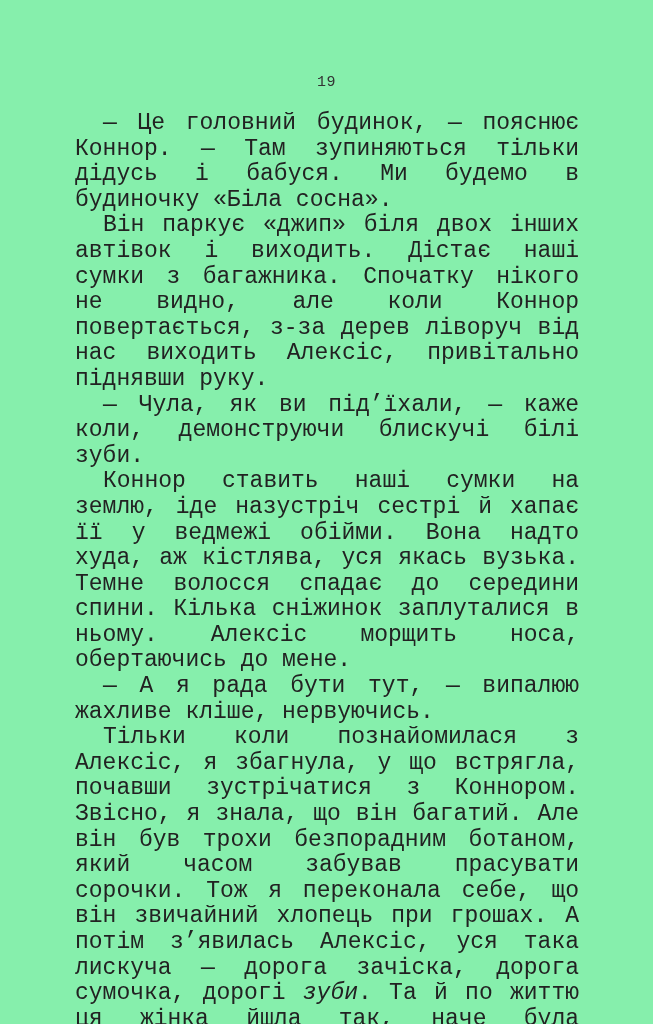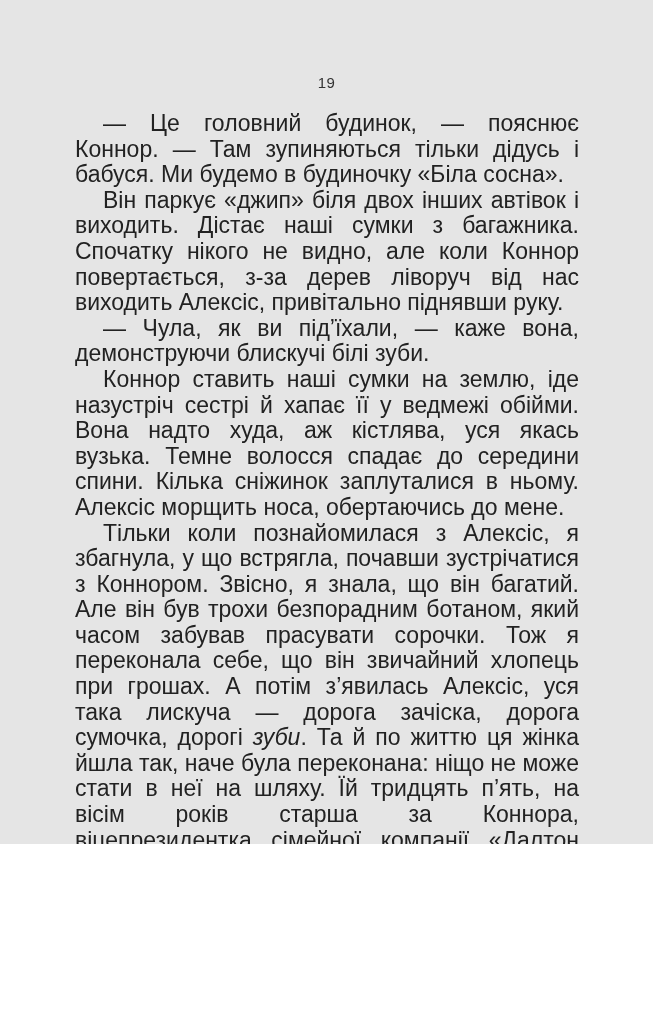--- a/index.html
+++ b/index.html
@@ -3,23 +3,23 @@
 <meta charset="utf-8">
 <style>
   html, body {
     margin: 0;
     padding: 0;
     background: #ffffff;
   }
   .book-page {
     position: relative;
     width: 653px;
-    height: 844px;
-    background: #e5e5e5;
-    font-family: Liberation Sans, sans-serif;
+    height: 1024px;
+    background: #86efac;
+    font-family: Liberation Mono, monospace;
     color: #222222;
     box-sizing: border-box;
     overflow: hidden;
   }
   .page-number {
     padding-top: 74px;
     text-align: center;
     font-size: 15px;
     letter-spacing: 0.5px;
     color: #333333;
@@ -40,17 +40,18 @@
   }
 </style>
 </head>
 <body>
 
 <div class="book-page">
   <div class="page-number">19</div>
   <div class="text-block">
       <p><span>— Це головний будинок, — пояснює Коннор. — Там зупиняються тільки дідусь і бабуся. Ми будемо в будиночку «Біла сосна».</span></p>
       <p><span>Він паркує «джип» біля двох інших автівок і виходить. Дістає наші сумки з багажника. Спочатку нікого не видно, але коли Коннор повертається, з-за дерев ліворуч від нас виходить Алексіс, привітально піднявши руку.</span></p>
-      <p><span>— Чула, як ви під’їхали, — каже вона, демонструючи блискучі білі зуби.</span></p>
+      <p><span>— Чула, як ви під’їхали, — каже коли, демонструючи блискучі білі зуби.</span></p>
       <p><span>Коннор ставить наші сумки на землю, іде назустріч сестрі й хапає її у ведмежі обійми. Вона надто худа, аж кістлява, уся якась вузька. Темне волосся спадає до середини спини. Кілька сніжинок заплуталися в ньому. Алексіс морщить носа, обертаючись до мене.</span></p>
+      <p><span>— А я рада бути тут, — випалюю жахливе кліше, нервуючись.</span></p>
       <p><span>Тільки коли познайомилася з Алексіс, я збагнула, у що встрягла, почавши зустрічатися з Коннором. Звісно, я знала, що він багатий. Але він був трохи безпорадним ботаном, який часом забував прасувати сорочки. Тож я переконала себе, що він звичайний хлопець при грошах. А потім з’явилась Алексіс, уся така лискуча — дорога зачіска, дорога сумочка, дорогі </span><em>зуби</em><span>. Та й по життю ця жінка йшла так, наче була переконана: ніщо не може стати в неї на шляху. Їй тридцять п’ять, на вісім років старша за Коннора, віцепрезидентка сімейної компанії «Далтон шиппінг», яка, за загальним визнанням, чудово справляється зі своїми обов’язками.</span></p>
     </div>
 </div>
 
 </body></html>

